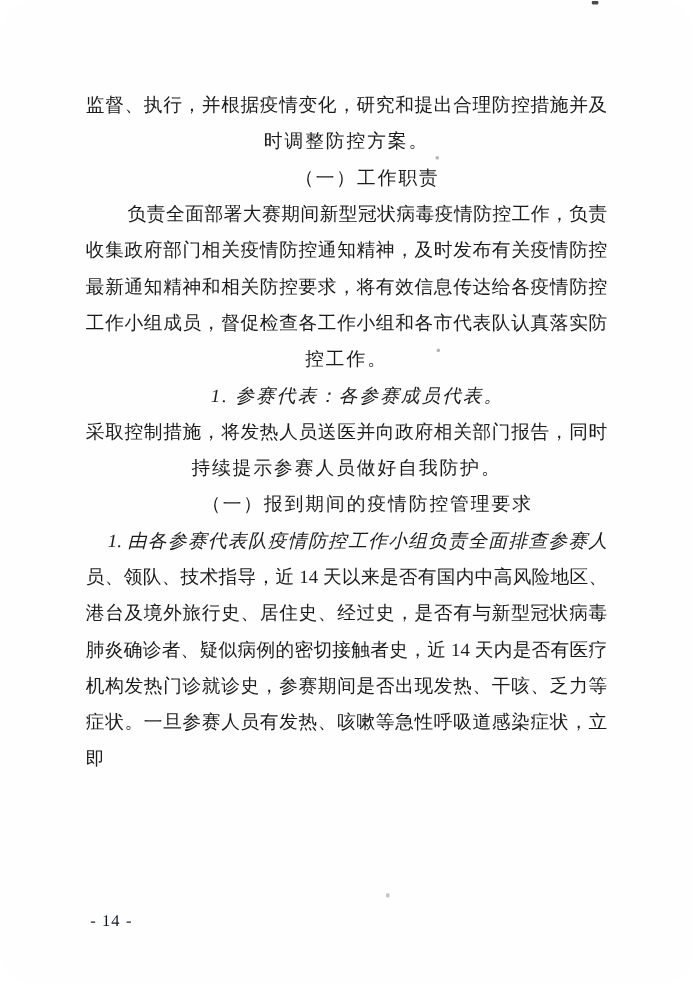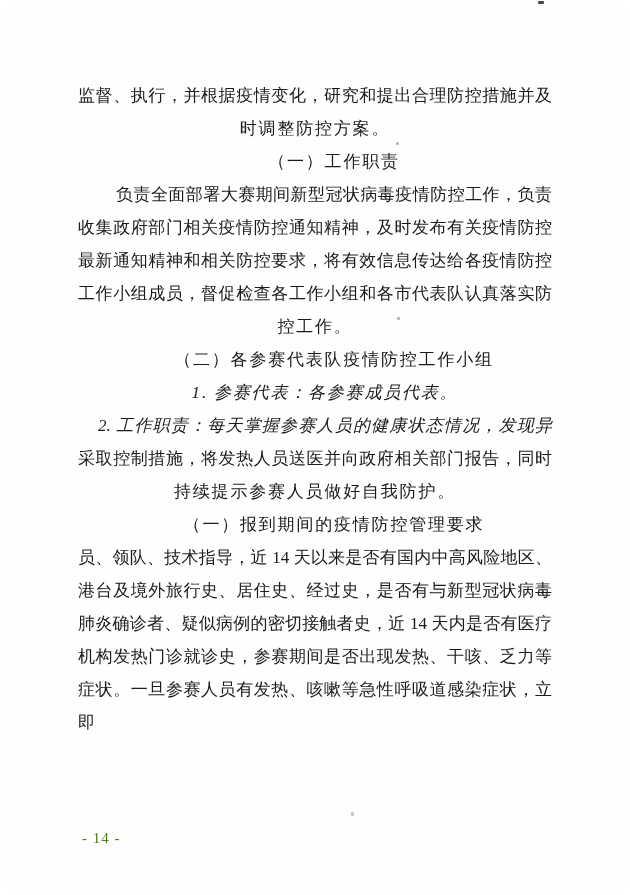--- a/index.html
+++ b/index.html
@@ -47,21 +47,21 @@
   }
   .tight { letter-spacing: -0.3px; }
   .pagenum {
     position: absolute;
     left: 82px;
     top: 829px;
     font-size: 15px;
     line-height: 18px;
     letter-spacing: 1px;
     white-space: pre;
-    color: #4d7c0f;
+    color: #0f172a;
   }
   .speck {
     position: absolute;
     border-radius: 1px;
   }
   .s1 { left: 538px; top: 1px;  width: 6px; height: 3px; background: #4a4a4a; }
   .s2 { left: 396px; top: 142px; width: 3px; height: 3px; background: #b5b5b5; }
   .s3 { left: 397px; top: 317px; width: 3px; height: 3px; background: #b5b5b5; }
   .s4 { left: 351px; top: 812px; width: 3px; height: 4px; background: #c4c4c4; }
 </style>
@@ -77,26 +77,25 @@
 
   <main class="textblock">
     <div class="ln j">监督、执行，并根据疫情变化，研究和提出合理防控措施并及</div>
     <div class="ln">时调整防控方案。</div>
     <div class="ln ind2">（一）工作职责</div>
     <div class="ln j ind2">负责全面部署大赛期间新型冠状病毒疫情防控工作，负责</div>
     <div class="ln j">收集政府部门相关疫情防控通知精神，及时发布有关疫情防控</div>
     <div class="ln j">最新通知精神和相关防控要求，将有效信息传达给各疫情防控</div>
     <div class="ln j">工作小组成员，督促检查各工作小组和各市代表队认真落实防</div>
     <div class="ln">控工作。</div>
-    <div class="ln ind2">（二）各参赛代表队疫情防控工作小组</div>
     <div class="ln ind1">1. 参赛代表：各参赛成员代表。</div>
-    <div class="ln j ind1">2. 工作职责：每天掌握参赛人员的健康状态情况，发现异</div>
     <div class="ln j">采取控制措施，将发热人员送医并向政府相关部门报告，同时</div>
     <div class="ln">持续提示参赛人员做好自我防护。</div>
     <div class="ln ind2">（一）报到期间的疫情防控管理要求</div>
+    <div class="ln j ind1">1. 由各参赛代表队疫情防控工作小组负责全面排查参赛人</div>
     <div class="ln j">员、领队、技术指导，近 14 天以来是否有国内中高风险地区、</div>
     <div class="ln j">港台及境外旅行史、居住史、经过史，是否有与新型冠状病毒</div>
     <div class="ln j">肺炎确诊者、疑似病例的密切接触者史，近 14 天内是否有医疗</div>
     <div class="ln j">机构发热门诊就诊史，参赛期间是否出现发热、干咳、乏力等</div>
     <div class="ln j tight">症状。一旦参赛人员有发热、咳嗽等急性呼吸道感染症状，立即</div>
   </main>
 
   <div class="pagenum">- 14 -</div>
 
 </div>

